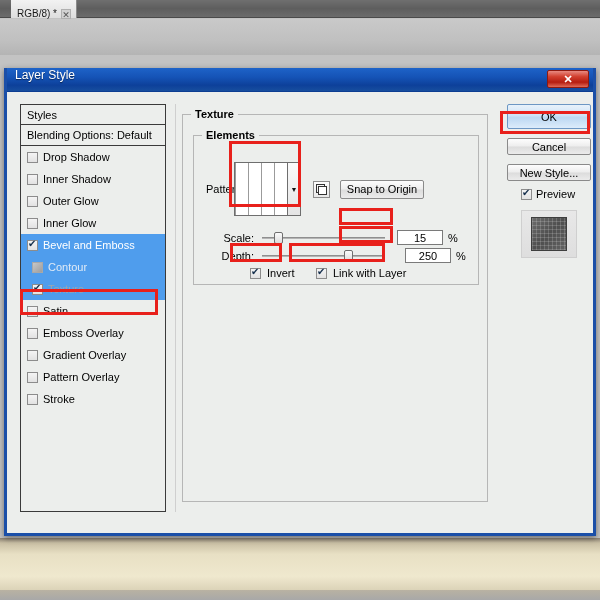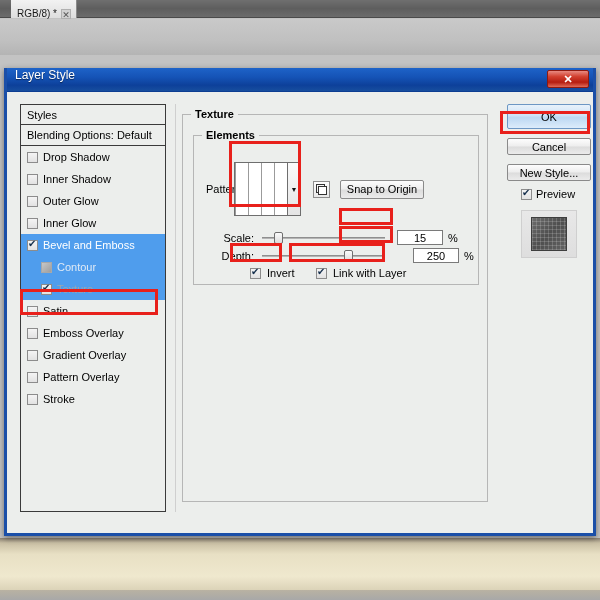--- a/index.html
+++ b/index.html
@@ -84,21 +84,21 @@
   .styles-sub {
     height: 21px; border-bottom: 1px solid #3a3a3a;
     display: flex; align-items: center; padding-left: 6px; background: #eceeec;
   }
   .style-rows { position: relative; }
   .style-row {
     height: 22px; display: flex; align-items: center;
     padding-left: 6px; gap: 5px; position: relative;
   }
   .style-row.selected { background: #4f9ded; color: #fff; }
-  .style-row.sub { padding-left: 20px; color: #9aa6b0; }
+  .style-row.sub { padding-left: 11px; color: #9aa6b0; }
   .style-row.sub.selected-parent { background: #4f9ded; color: #dfeaf6; }
 
   .cb {
     width: 11px; height: 11px; flex: 0 0 11px;
     border: 1px solid #8c8c8c;
     background: linear-gradient(180deg,#f4f4f4 0%,#e2e2e2 100%);
     display: inline-block; position: relative;
   }
   .cb.checked::after {
     content: "✔"; position: absolute; left: 0; top: -3px;
@@ -310,21 +310,21 @@
               </span>
               <span class="pct">%</span>
             </div>
 
             <div class="row" style="left:14px; top:112px;">
               <span class="lbl" style="width:46px; text-align:right; margin-right:8px;">Depth:</span>
               <span class="slider">
                 <span class="track"></span>
                 <span class="thumb" style="left:82px;"></span>
               </span>
-              <span class="numfield" style="margin-left:28px;">
+              <span class="numfield" style="margin-left:20px;">
                 <span>250</span>
               </span>
               <span class="pct">%</span>
             </div>
 
             <div class="row" style="left:56px; top:131px; gap:6px;">
               <span class="cb checked"></span>
               <span class="lbl">Invert</span>
             </div>
             <div class="row" style="left:122px; top:131px; gap:6px;">

